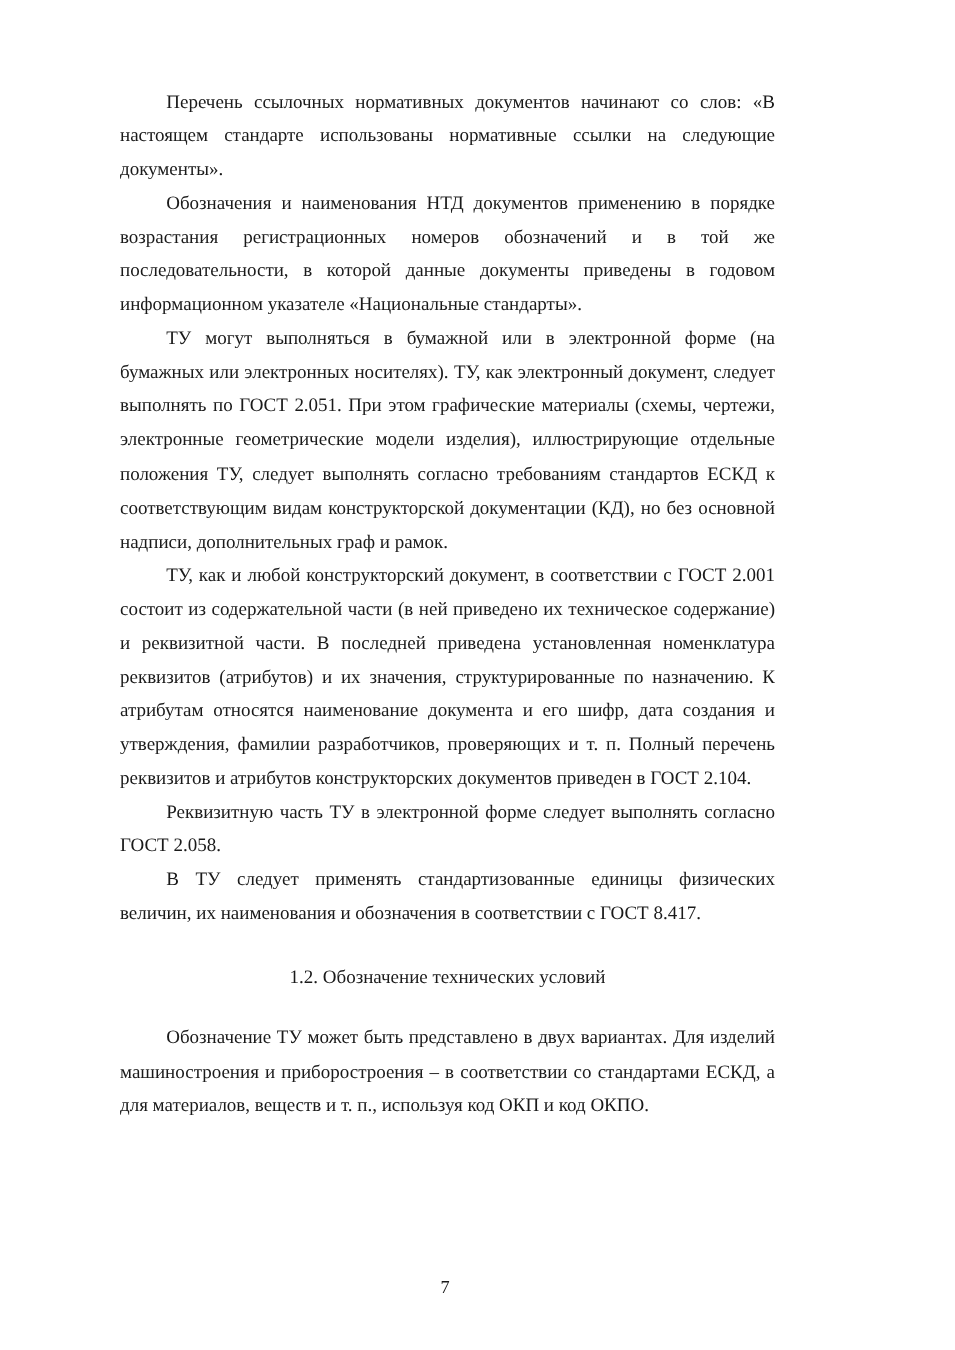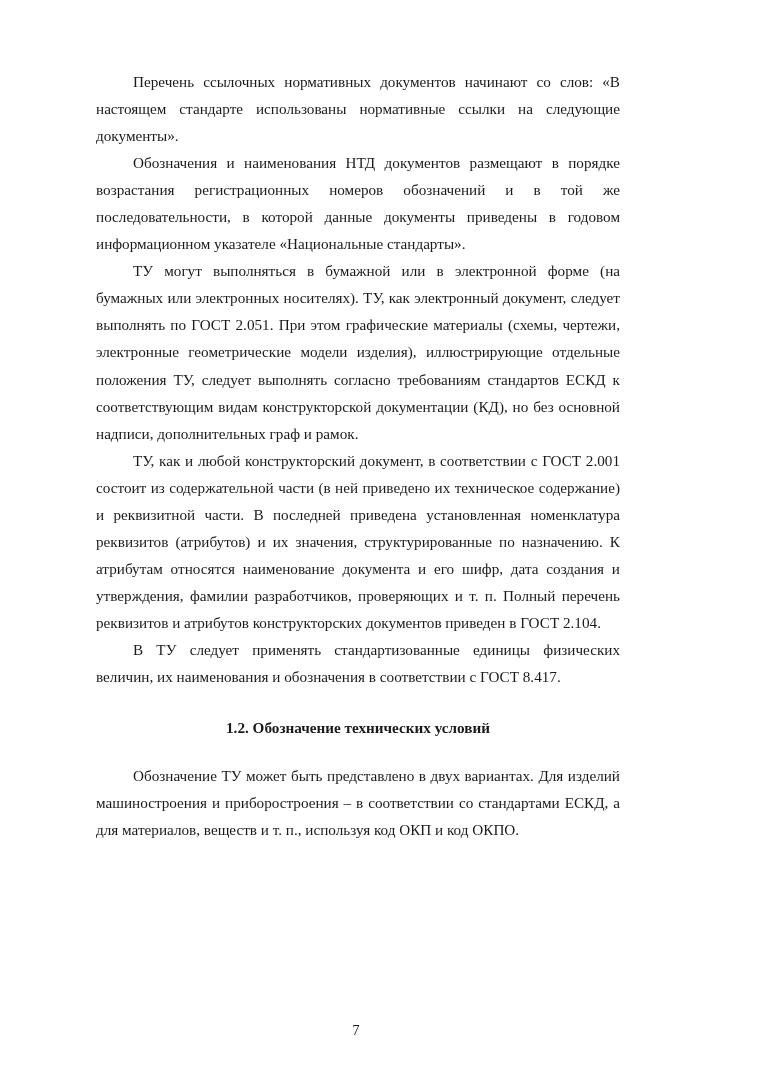--- a/index.html
+++ b/index.html
@@ -29,44 +29,45 @@
     text-justify: inter-word;
     hyphens: manual;
   }
   .body-text p {
     margin: 0;
     text-indent: 37px;
   }
   .heading {
     margin: 26px 0 22px 0;
     font-size: 15.2px;
-    font-weight: bold;
+    font-weight: normal;
     text-align: center;
     line-height: 1.6;
   }
   .page-number {
     position: absolute;
     left: 0;
     right: 0;
     bottom: 42px;
     text-align: center;
     font-size: 14.6px;
     line-height: 1;
   }
 </style>
 </head>
 <body>
 
 <div class="page">
 
   <div class="body-text">
     <p>Перечень ссылочных нормативных документов начинают со слов: «В настоящем стандарте использованы нормативные ссылки на следующие документы».</p>
-    <p>Обозначения и наименования НТД документов размещают в порядке возрастания регистрационных номеров обозначений и в той же последовательности, в которой данные документы приведены в годовом информационном указателе «Национальные стандарты».</p>
+    <p>Обозначения и наименования НТД документов применению в порядке возрастания регистрационных номеров обозначений и в той же последовательности, в которой данные документы приведены в годовом информационном указателе «Национальные стандарты».</p>
     <p>ТУ могут выполняться в бумажной или в электронной форме (на бумажных или электронных носителях). ТУ, как электронный документ, следует выполнять по ГОСТ 2.051. При этом графические материалы (схемы, чертежи, электронные геометрические модели изделия), иллюстрирующие отдельные положения ТУ, следует выполнять согласно требованиям стандартов ЕСКД к соответствующим видам конструкторской документации (КД), но без основной надписи, дополнительных граф и рамок.</p>
     <p>ТУ, как и любой конструкторский документ, в соответствии с ГОСТ 2.001 состоит из содержательной части (в ней приведено их техническое содержание) и реквизитной части. В последней приведена установленная номенклатура реквизитов (атрибутов) и их значения, структурированные по назначению. К атрибутам относятся наименование документа и его шифр, дата создания и утверждения, фамилии разработчиков, проверяющих и т. п. Полный перечень реквизитов и атрибутов конструкторских документов приведен в ГОСТ 2.104.</p>
+    <p>Реквизитную часть ТУ в электронной форме следует выполнять согласно ГОСТ 2.058.</p>
     <p>В ТУ следует применять стандартизованные единицы физических величин, их наименования и обозначения в соответствии с ГОСТ 8.417.</p>
   </div>
 
   <h2 class="heading">1.2. Обозначение технических условий</h2>
 
   <div class="body-text">
     <p>Обозначение ТУ может быть представлено в двух вариантах. Для изделий машиностроения и приборостроения – в соответствии со стандартами ЕСКД, а для материалов, веществ и т. п., используя код ОКП и код ОКПО.</p>
   </div>
 
   <div class="page-number">7</div>

